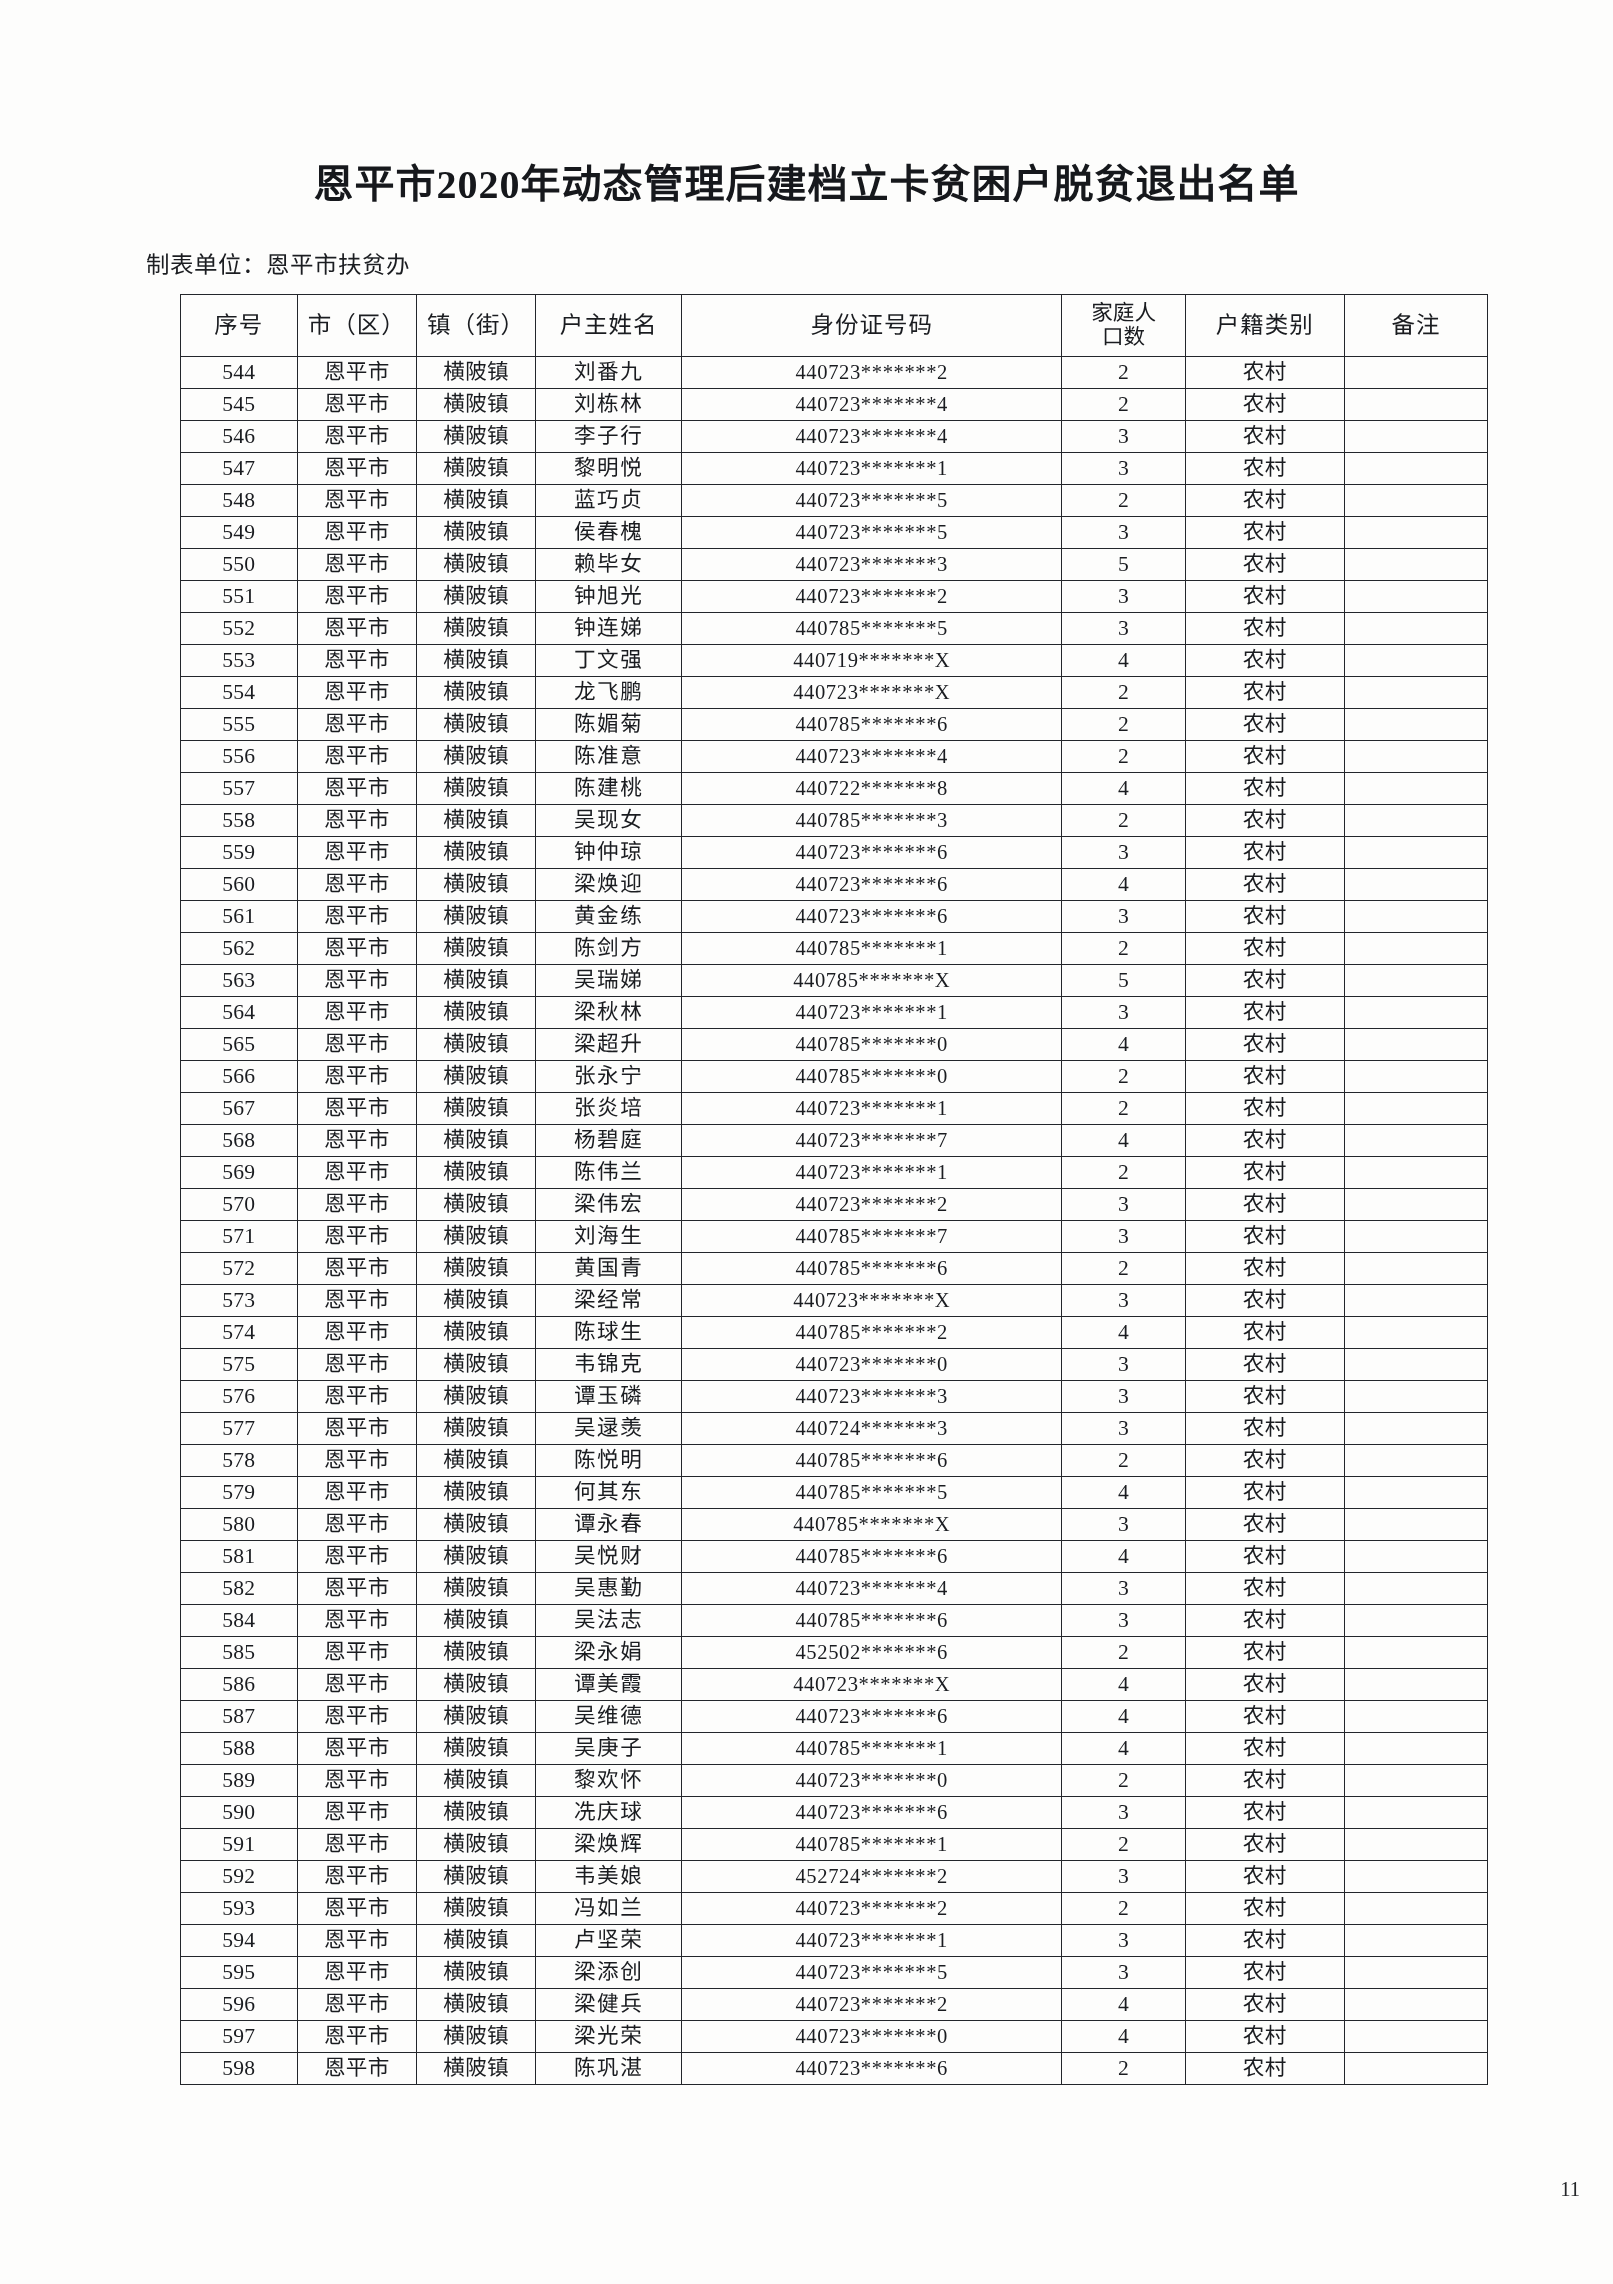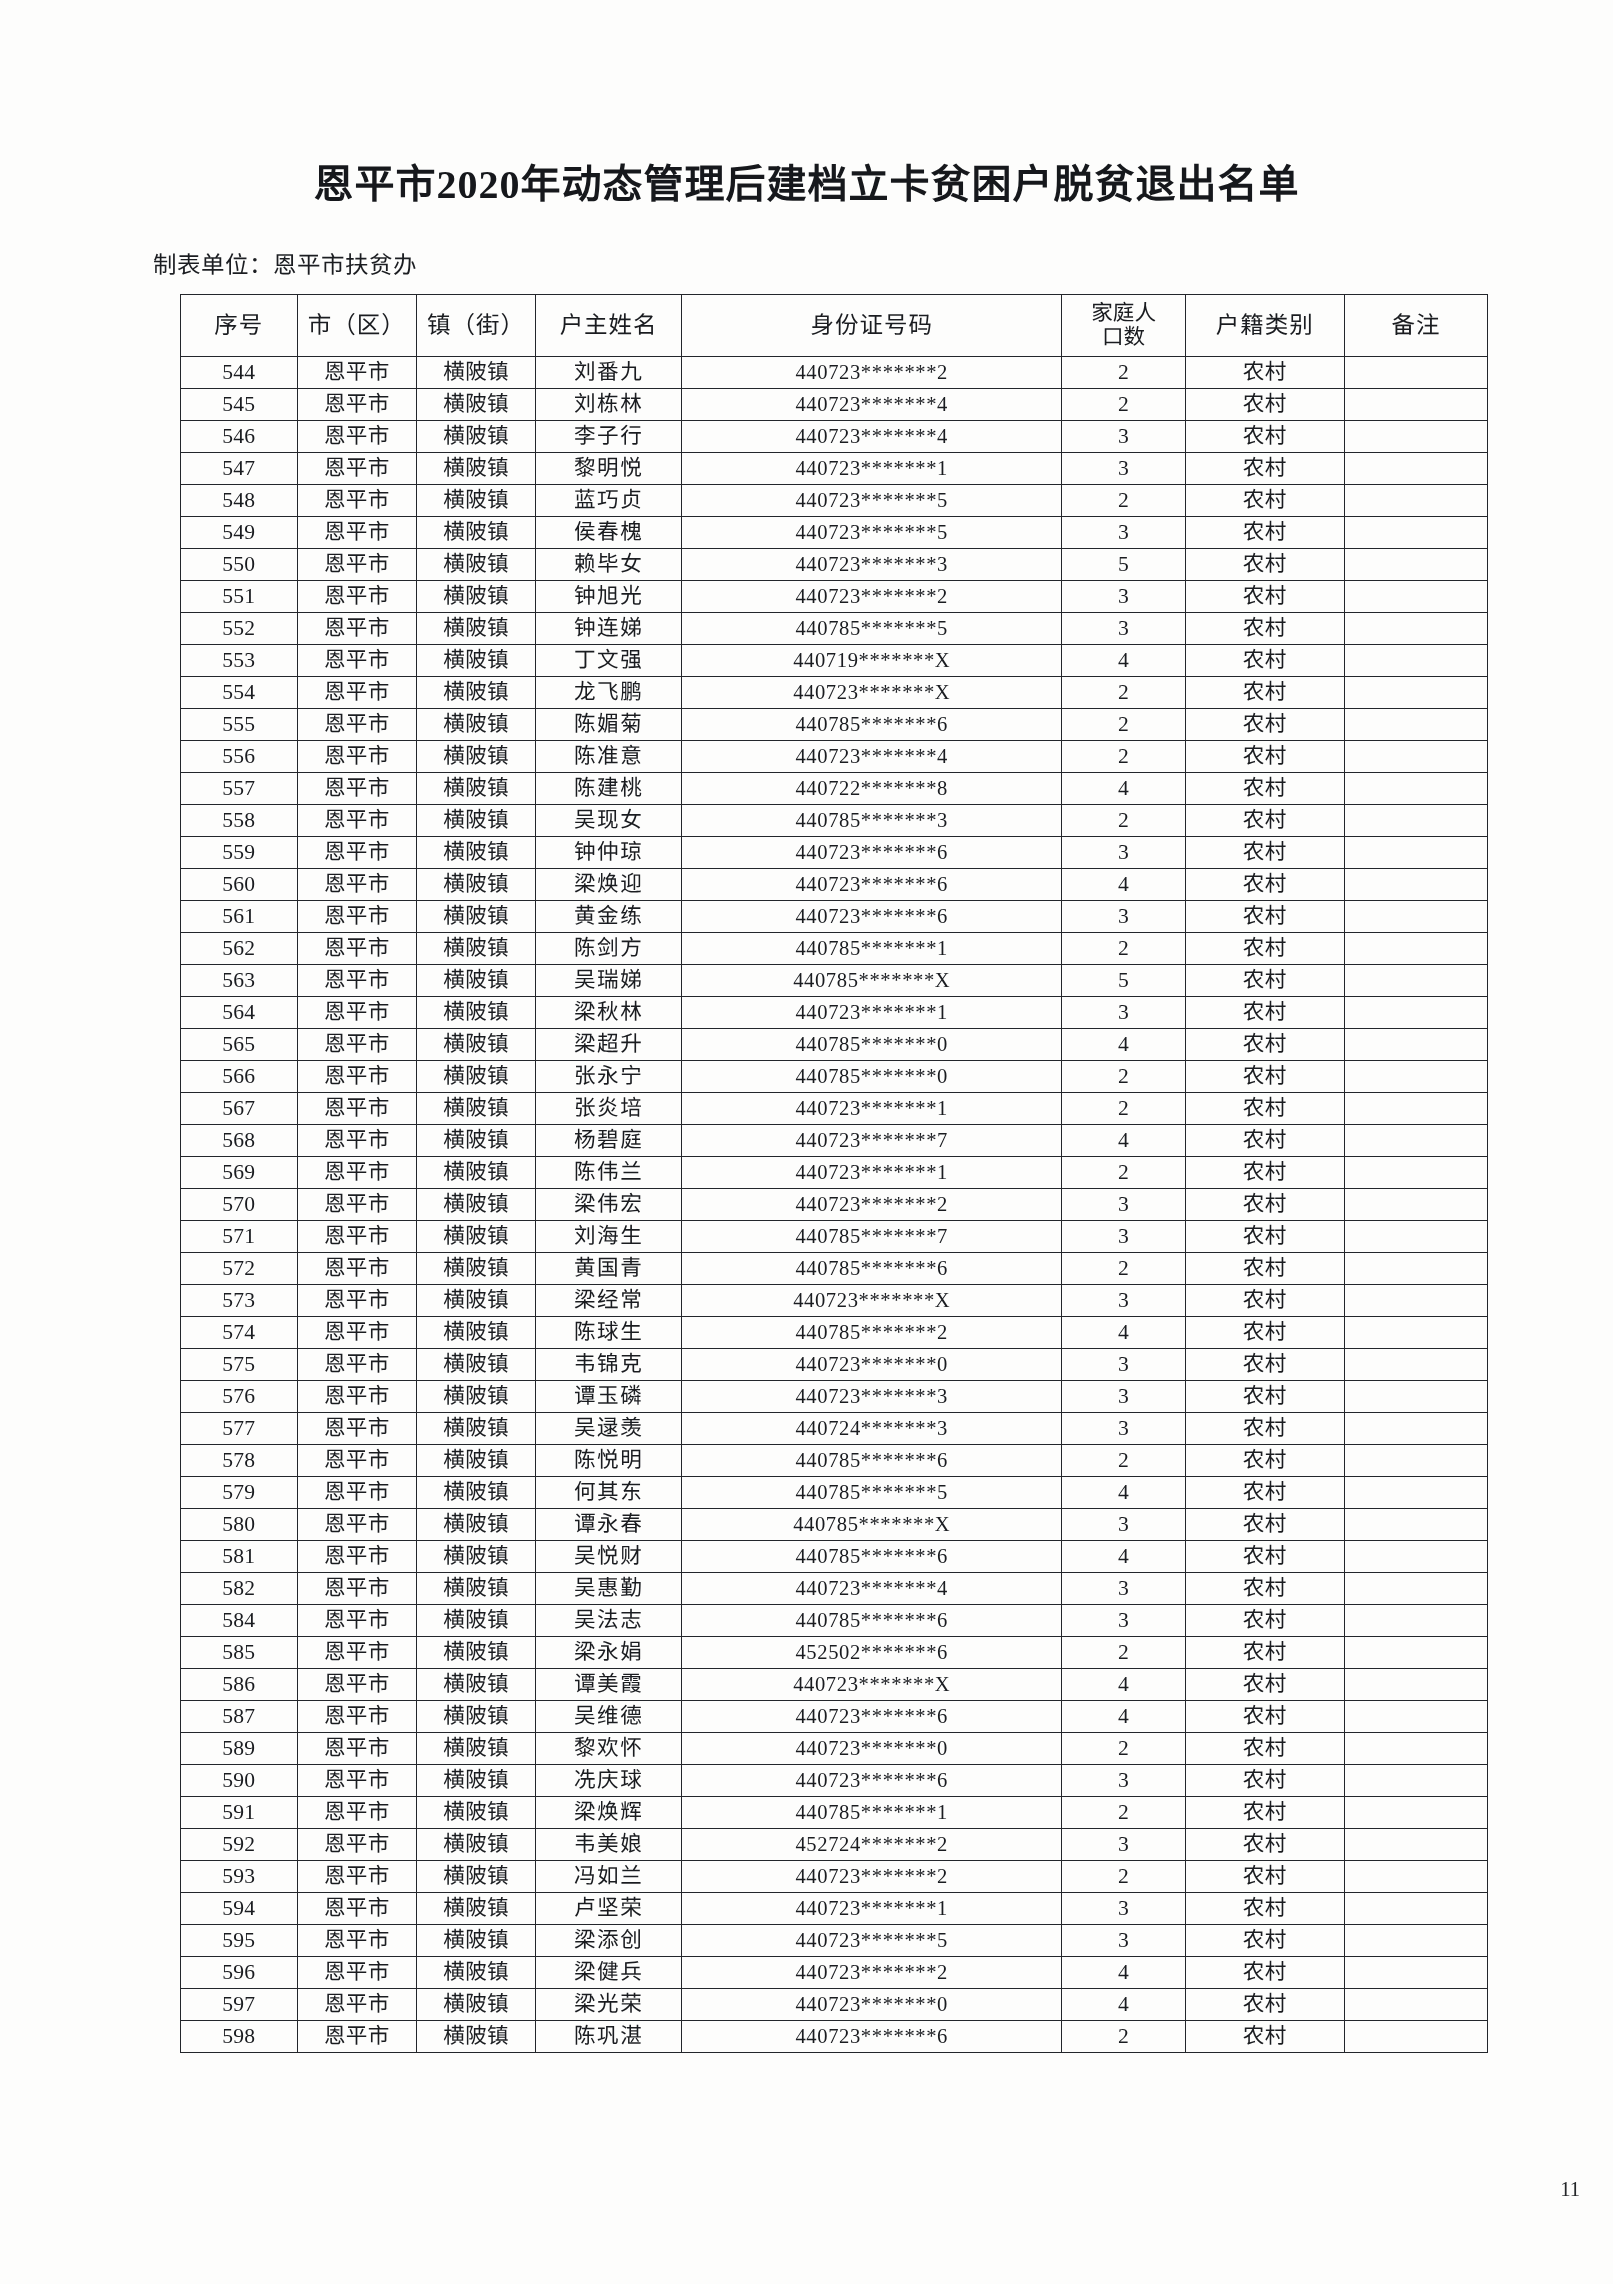--- a/index.html
+++ b/index.html
@@ -36,21 +36,21 @@
     width: 1613px;
     text-align: center;
     font-family: "Liberation Serif", "DejaVu Serif", serif;
     font-weight: bold;
     font-size: 40px;
     letter-spacing: 1px;
     color: #16181c;
   }
   .doc-subtitle {
     position: absolute;
-    left: 153px;
+    left: 146px;
     top: 246px;
     font-family: "Liberation Serif", "DejaVu Serif", serif;
     font-size: 23.5px;
     letter-spacing: 0.5px;
     color: #1b1d21;
   }
   .table-wrap {
     position: absolute;
     left: 152px;
     top: 294px;
@@ -578,20 +578,30 @@
               <td>587</td>
               <td>恩平市</td>
               <td>横陂镇</td>
               <td class="name">吴维德</td>
               <td class="idnum">440723*******6</td>
               <td>4</td>
               <td>农村</td>
               <td></td>
             </tr>
             <tr>
+              <td>588</td>
+              <td>恩平市</td>
+              <td>横陂镇</td>
+              <td class="name">吴庚子</td>
+              <td class="idnum">440785*******1</td>
+              <td>4</td>
+              <td>农村</td>
+              <td></td>
+            </tr>
+            <tr>
               <td>589</td>
               <td>恩平市</td>
               <td>横陂镇</td>
               <td class="name">黎欢怀</td>
               <td class="idnum">440723*******0</td>
               <td>2</td>
               <td>农村</td>
               <td></td>
             </tr>
             <tr>

